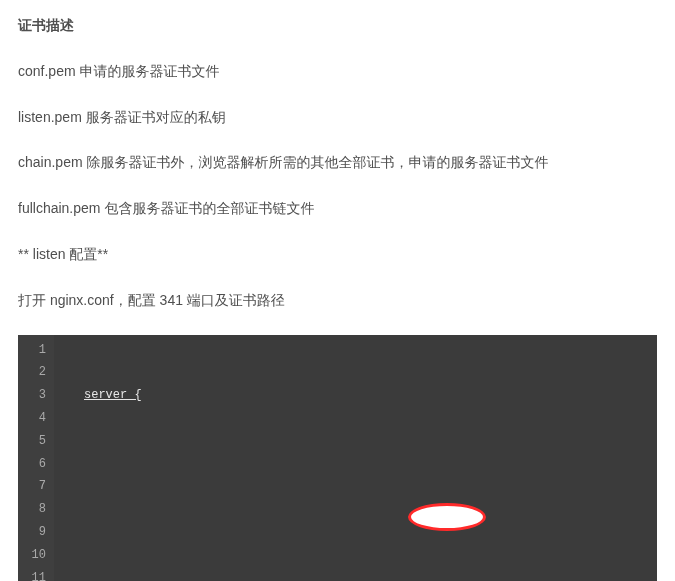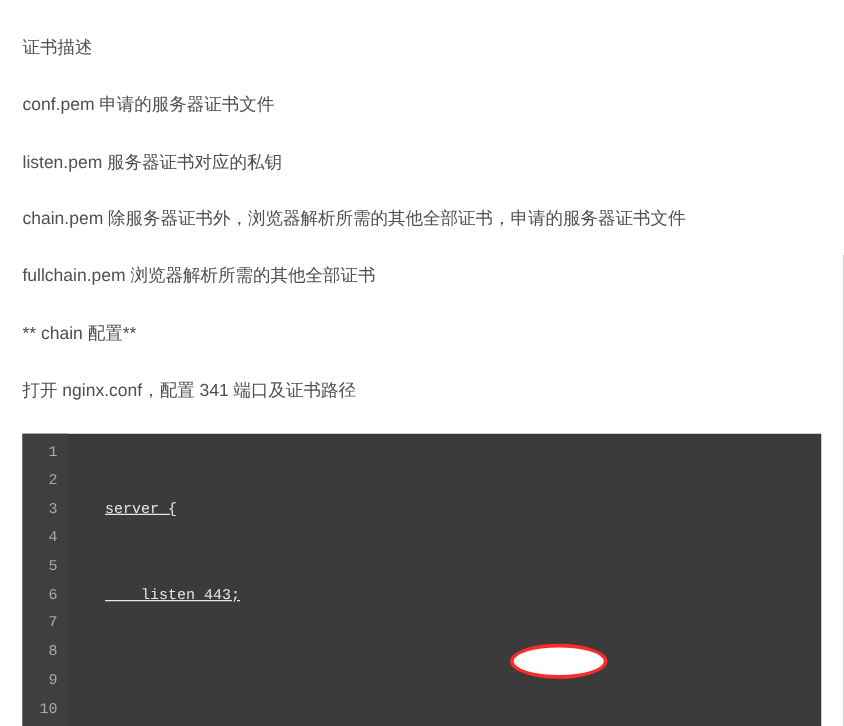--- a/index.html
+++ b/index.html
@@ -10,21 +10,21 @@
     background: #ffffff;
     color: #4f4f4f;
     font-size: 14px;
     line-height: 1.7;
     width: 675px;
     position: relative;
   }
   .para {
     margin: 0 0 22px 0;
   }
-  .para.first { margin-top: 12px; }
+  .para.first { margin-top: 0; font-weight: bold; }
   .code-block {
     background: #3b3b3b;
     border-left: 36px solid #3f3f3f;
     position: relative;
     font-family: Consolas, "Courier New", monospace;
     font-size: 12px;
     line-height: 1.9;
     color: #e6e6e6;
     padding: 4px 0 4px 30px;
     margin-top: 18px;
@@ -58,42 +58,41 @@
     background: #ffffff;
   }
 </style>
 </head>
 <body>
 
 <p class="para first">证书描述</p>
 <p class="para">conf.pem 申请的服务器证书文件</p>
 <p class="para">listen.pem 服务器证书对应的私钥</p>
 <p class="para">chain.pem 除服务器证书外，浏览器解析所需的其他全部证书，申请的服务器证书文件</p>
-<p class="para">fullchain.pem 浏览器解析所需的其他全部证书</p>
-<p class="para">** chain 配置**</p>
+<p class="para">fullchain.pem 包含服务器证书的全部证书链文件</p>
+<p class="para">** listen 配置**</p>
 <p class="para">打开 nginx.conf，配置 341 端口及证书路径</p>
 
 <div class="code-block">
   <div class="gutter">
     <div>1</div>
     <div>2</div>
     <div>3</div>
     <div>4</div>
     <div>5</div>
     <div>6</div>
     <div>7</div>
     <div>8</div>
     <div>9</div>
     <div>10</div>
     <div>11</div>
 
   </div>
   <div class="code-lines">
     <div>server {</div>
-    <div>    listen 443;</div>
     
     
     
     
     
     
     
     
     
     

